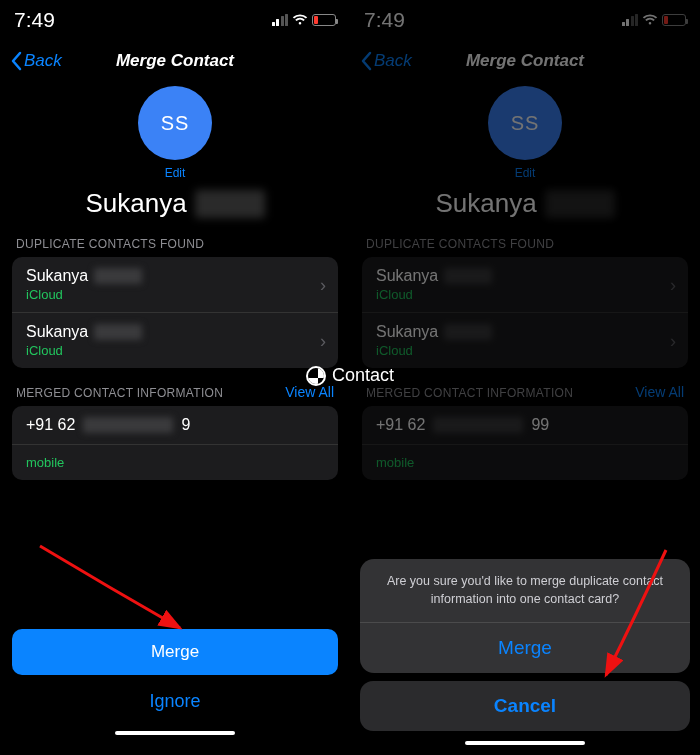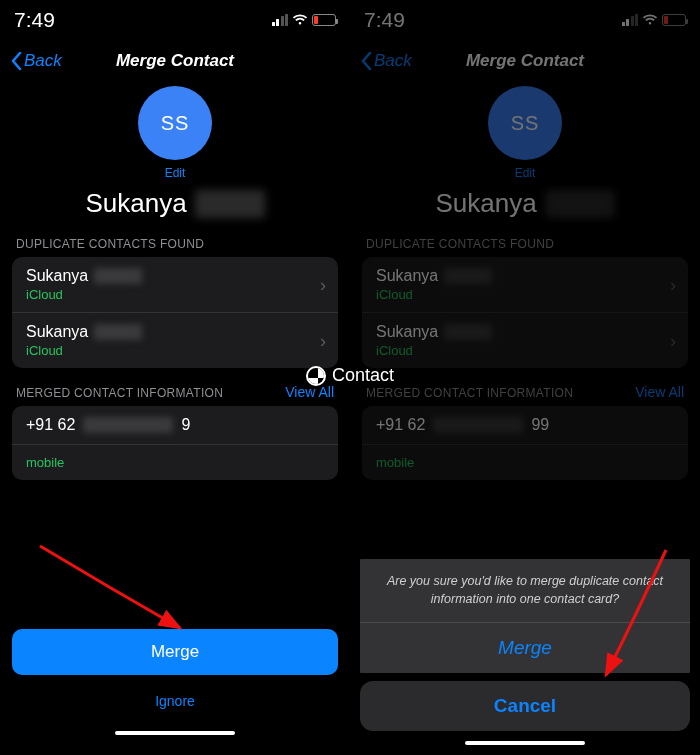--- a/index.html
+++ b/index.html
@@ -41,27 +41,27 @@
   .row{ padding:10px 14px; position:relative; display:flex; flex-direction:column; gap:2px;}
   .row + .row{ border-top:1px solid #333;}
   .row .name{ color:#fff; font-size:16px; display:flex; align-items:center; gap:6px;}
   .row .sub{ color:#22c55e; font-size:13px;}
   .chev{ position:absolute; right:12px; top:50%; transform:translateY(-50%); color:#5b5b60; font-size:18px;}
   .mini-blur{ width:48px; height:16px; background:#3a3a3c; filter: blur(3px); border-radius:2px;}
   .num-blur{ width:90px; height:16px; background:#3a3a3c; filter: blur(3px); border-radius:2px; display:inline-block; vertical-align:middle; margin:0 2px;}
 
   .bottom{ position:absolute; left:0; right:0; bottom:8px; padding:12px;}
   .btn-merge{ width:100%; height:46px; background:#0a84ff; color:#fff; font-size:17px; border:none; border-radius:10px;}
-  .btn-ignore{ width:100%; height:40px; background:transparent; color:#0a84ff; font-size:14px; border:none; margin-top:6px;}
+  .btn-ignore{ width:100%; height:40px; background:transparent; color:#0a84ff; font-size:18px; border:none; margin-top:6px;}
   .home-ind{ width:120px; height:4px; background:#fff; border-radius:3px; margin:10px auto 0;}
 
   
   .dimmer{ position:absolute; inset:0; background:rgba(0,0,0,0.55); pointer-events: none;}
   .sheet{ position:absolute; left:10px; right:10px; bottom:10px;}
-  .sheet-block{ background:rgba(60,60,62,0.85); border-radius:1px; overflow:hidden;font-style:italic;}
+  .sheet-block{ background:rgba(60,60,62,0.85); border-radius:14px; overflow:hidden;}
   .sheet-msg{ color:#cfcfd4; font-size:12.5px; text-align:center; padding:14px 18px; line-height:1.4;}
   .sheet-action{ border-top:1px solid rgba(120,120,120,0.35); color:#0a84ff; font-size:19px; text-align:center; padding:14px 0;}
   .sheet-cancel{ margin-top:8px; background:rgba(45,45,47,0.95); color:#0a84ff; font-size:19px; font-weight:600; text-align:center; padding:14px 0; border-radius:13px;}
 
   
   .watermark{ position:absolute; top:365px; left:0; right:0; display:flex; align-items:center; justify-content:center; gap:6px; color:#fff; font-size:18px; z-index:50; pointer-events:none;}
   .wm-icon{ width:20px; height:20px; border-radius:50%; border:2px solid #fff; position:relative; overflow:hidden;}
   .wm-icon::before{content:""; position:absolute; left:-4px; top:-4px; width:28px; height:28px; background: conic-gradient(#fff 0 25%, transparent 0 50%, #fff 0 75%, transparent 0); border-radius:50%;}
 
   

